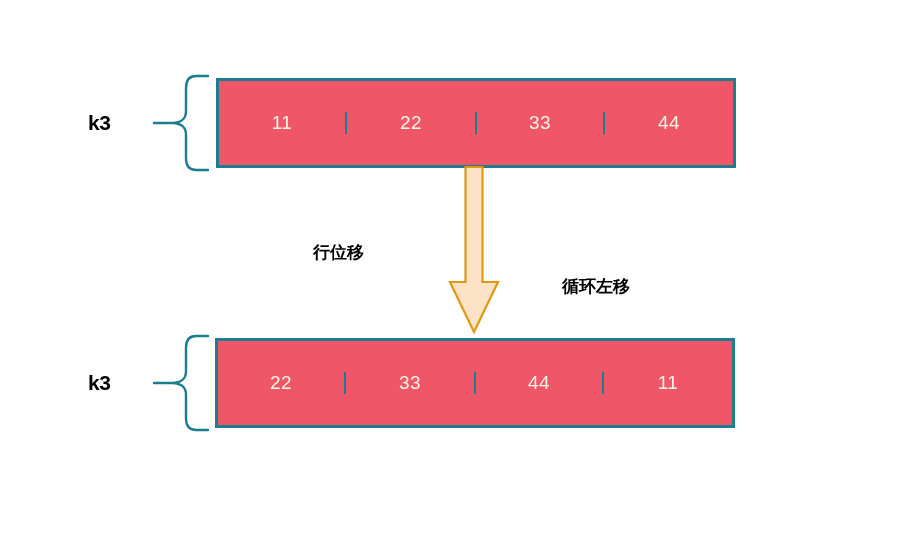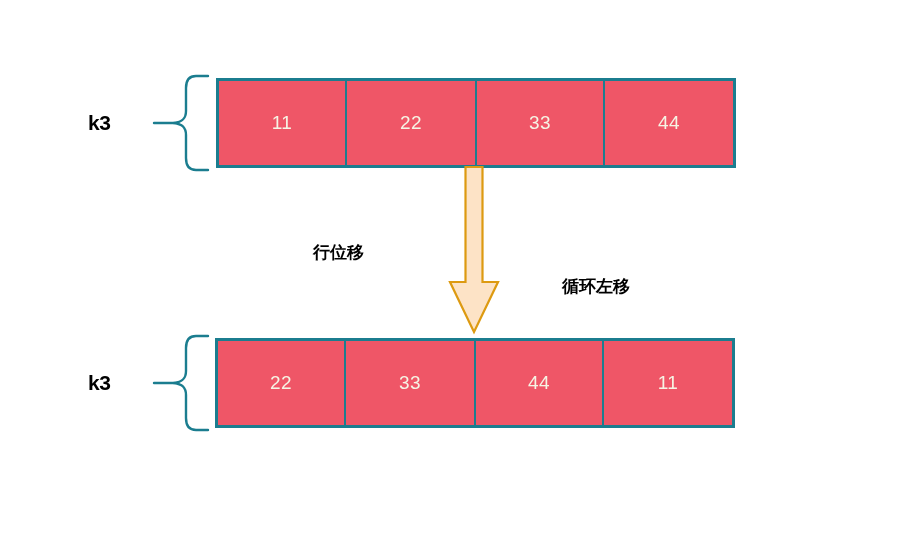--- a/index.html
+++ b/index.html
@@ -42,20 +42,21 @@
     position: absolute;
   }
 
   
   .array-table {
     position: absolute;
     display: flex;
     box-sizing: border-box;
     border: 3px solid #1b7d8f;
     background: #ef5667;
+    align-items: center;
   }
   .array-cell {
     box-sizing: border-box;
     display: flex;
     align-items: center;
     justify-content: center;
     font-size: 19px;
     color: #f6f4e4;
     background: #ef5667;
     border-right: 2px solid #1b7d8f;

